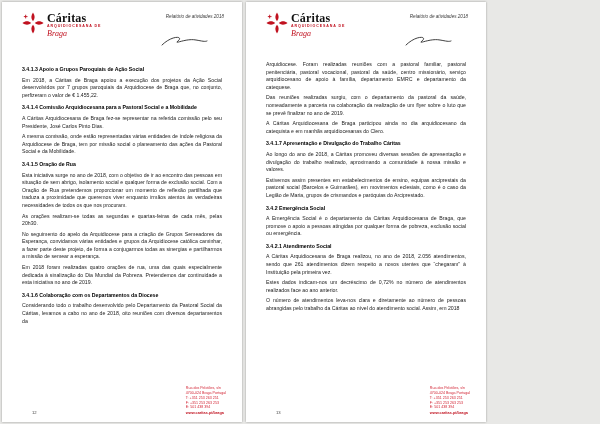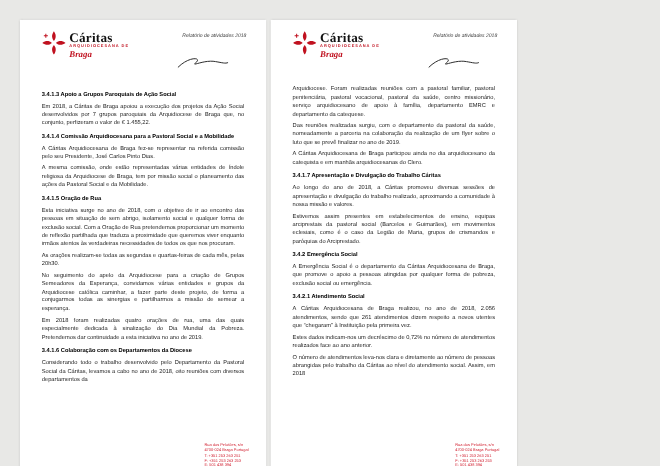--- a/index.html
+++ b/index.html
@@ -1,30 +1,30 @@
 <!DOCTYPE html>
 <html><head>
 <meta charset="utf-8">
 <style>
   * { margin:0; padding:0; box-sizing:border-box; }
   html,body { width:600px; height:424px; overflow:hidden; background:#e8e8e6; }
   body { font-family:"Liberation Sans", sans-serif; }
-  .spread { width:488px; height:424px; display:flex; gap:4px; padding:18px; }
+  .spread { width:488px; height:424px; display:flex; gap:4px; padding:2px; }
   .page {
     width:295px; height:420px; background:#ffffff; position:relative;
     box-shadow:0 0 2px rgba(0,0,0,.35); overflow:hidden;
   }
   
   .page-header { display:flex; justify-content:space-between; align-items:flex-start; padding:10px 18px 0 20px; }
   .brand { display:flex; align-items:flex-start; gap:3px; }
   .brand svg { width:22px; height:22px; }
   .brand-text { line-height:1; }
   .brand-name { font-family:"Liberation Serif", serif; font-weight:bold; font-size:12px; color:#111; letter-spacing:.2px; }
   .brand-sub { font-size:3.6px; color:#c0111f; letter-spacing:.9px; font-weight:bold; margin-top:1px; }
-  .brand-city { font-family:"Liberation Serif", serif; font-size:8px; color:#c0111f; font-weight:bold; font-style:italic; margin-top:1px; }
+  .brand-city { font-family:"Liberation Serif", serif; font-size:8px; color:#c0111f; font-weight:normal; font-style:italic; margin-top:1px; }
   .header-right { text-align:right; }
   .doc-title { font-size:4.6px; font-style:italic; color:#3a3a3a; margin-top:2px; }
   .signature { margin-top:14px; margin-right:14px; }
   
   .page-body { padding:8px 20px 0 20px; text-align:justify; color:#1c1c1c; }
   .blk { font-size:5.2px; line-height:7.6px; }
   .blk.para { margin-bottom:3px; }
   .blk.heading { font-weight:bold; margin:5px 0 3px; color:#000; }
   
   .page-num { position:absolute; bottom:7px; left:30px; font-size:4.2px; color:#444; }

